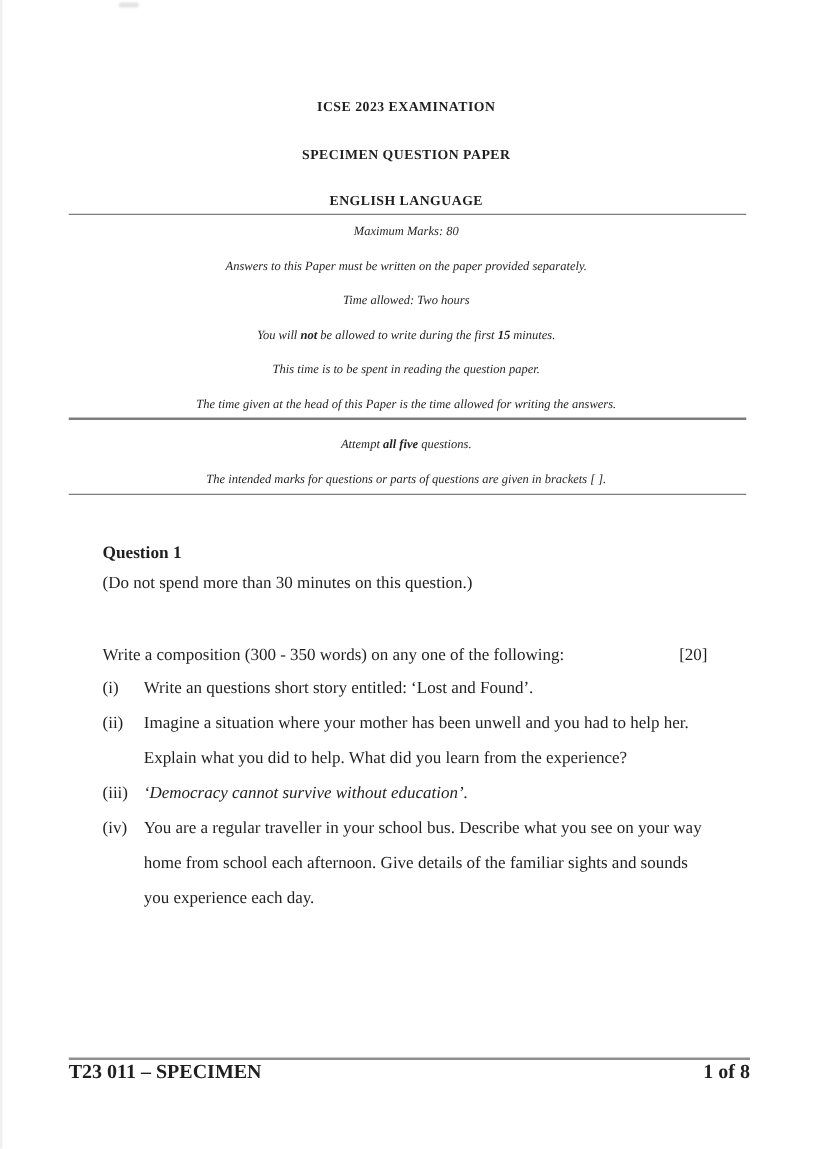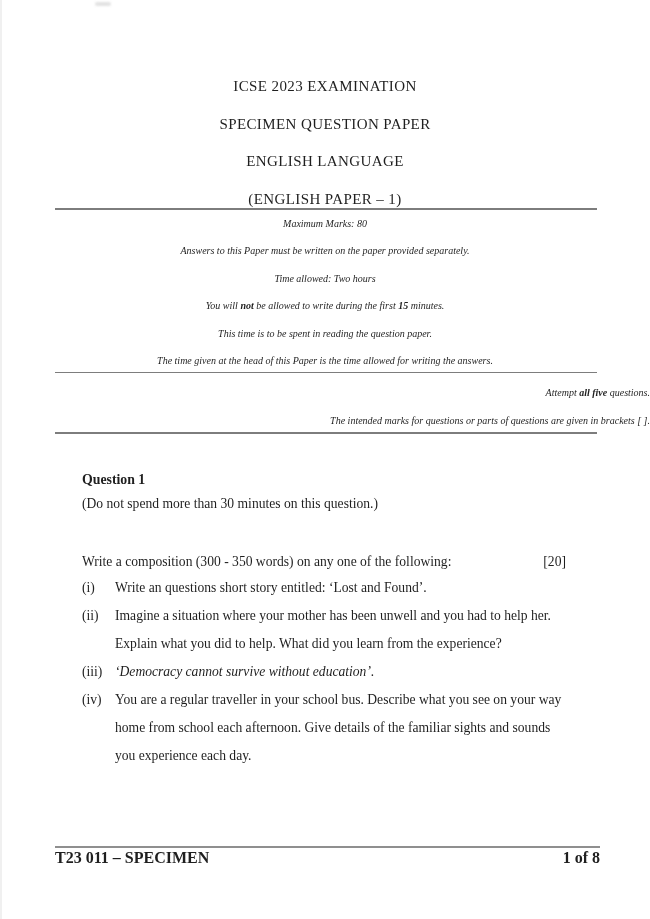--- a/index.html
+++ b/index.html
@@ -6,31 +6,31 @@
   .page {
     position:relative; width:650px; height:919px; background:#ffffff;
     font-family:"Liberation Serif", serif; color:#1f1f1f; overflow:hidden;
   }
   .scan-edge { position:absolute; left:0; top:0; width:2px; height:100%;
     background:rgba(0,0,0,0.06); }
   .scan-smudge { position:absolute; left:95px; top:2px; width:16px; height:4px;
     background:#bfbfbf; opacity:.45; filter:blur(1px); border-radius:2px; }
 
   .titles { padding-top:68px; text-align:center; }
-  .title-line { font-weight:400; font-size:15px; line-height:37.5px; letter-spacing:.4px;text-align:center; }
+  .title-line { font-weight:700; font-size:11px; line-height:37.5px; letter-spacing:.4px;text-align:center; }
 
   .rule { height:1.5px; background:#7d7d7d; margin-left:55px; width:542px; }
   .rule-1 { margin-top:-10px; }
   .rule-2 { margin-top:-3px; }
   .rule-3 { margin-top:-3px; }
 
   .preamble, .attempt { text-align:center; font-style:italic; font-size:10px; }
   .preamble p, .attempt p { margin:0; line-height:27.5px; }
   .attempt { padding-top:6px; }
-  .attempt p { line-height:28px;text-align:right; }
+  .attempt p { line-height:28px; }
   .attempt .wrap { max-width:512px; margin:0 auto; }
   .preamble b, .attempt b { font-weight:700; }
 
   .question { padding:34px 84px 0 82px; font-size:13.6px; }
   .q-heading { margin:0; font-size:13.8px; font-weight:700; line-height:24px; }
   .q-note, .q-prompt { margin:0; line-height:24px; }
   .prompt-row { display:flex; align-items:flex-end;margin-top:34px; }
   .q-prompt { flex:1; }
   .q-marks { line-height:24px; padding-left:10px; }
 
@@ -50,21 +50,20 @@
 <body>
 
 <div class="page">
   <div class="scan-edge"></div>
   <div class="scan-smudge"></div>
 
   <header class="titles">
     <div class="title-line">ICSE 2023 EXAMINATION</div>
     <div class="title-line">SPECIMEN QUESTION PAPER</div>
     <div class="title-line">ENGLISH LANGUAGE</div>
-    <div class="title-line">(ENGLISH PAPER – 1)</div>
   </header>
 
   <div class="rule rule-1"></div>
 
   <section class="preamble">
     <p>Maximum Marks: 80</p>
     <p>Answers to this Paper must be written on the paper provided separately.</p>
     <p>Time allowed: Two hours</p>
     <p><span>You will </span><b>not</b><span> be allowed to write during the first </span><b>15</b><span> minutes.</span></p>
     <p>This time is to be spent in reading the question paper.</p>

